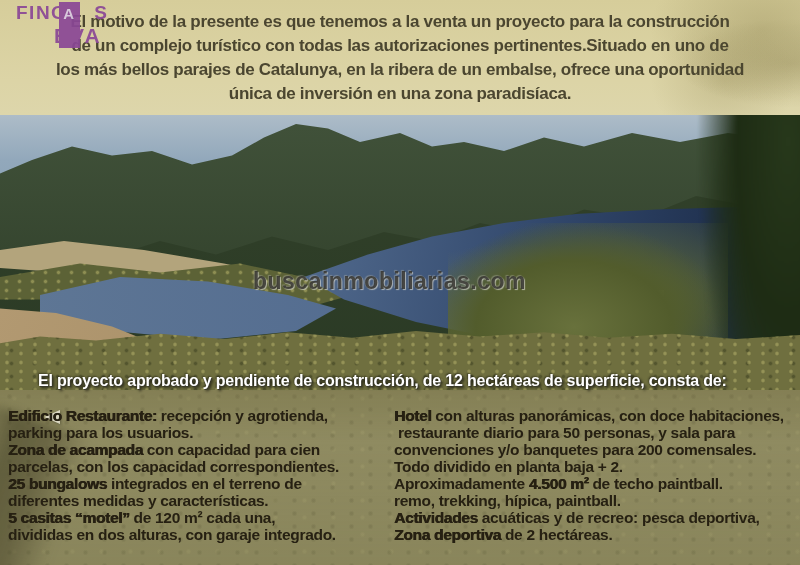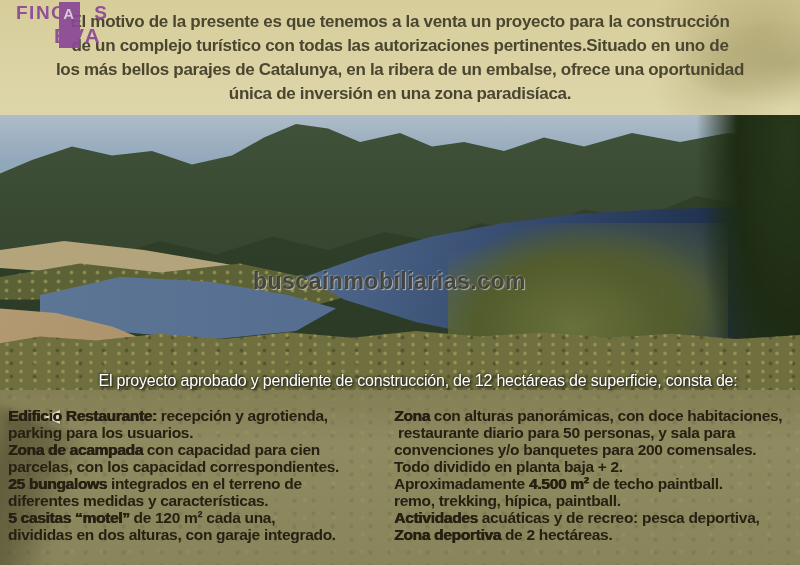--- a/index.html
+++ b/index.html
@@ -79,23 +79,23 @@
     transform:rotate(20deg);transform-origin:top left;
     background:linear-gradient(90deg, rgba(60,58,32,0) 0%, rgba(60,58,32,.55) 35%, rgba(70,66,40,.5) 65%, rgba(60,58,32,0) 100%);
     filter:blur(5px);}
 
   
   .watermark{position:absolute;left:0;top:268px;width:779px;text-align:center;
     font-weight:bold;font-size:23px;letter-spacing:.5px;color:rgba(52,50,46,.85);
     text-shadow:1px 1px 1px rgba(218,218,210,.70), -1px -1px 1px rgba(185,185,175,.40);
     z-index:5;}
   .section-heading{position:absolute;left:38px;top:372px;width:760px;white-space:nowrap;
-    font-weight:normal;font-size:16px;letter-spacing:-0.2px;color:#ffffff;
+    font-weight:bold;font-size:16px;letter-spacing:-0.2px;color:#ffffff;
     text-shadow:1px 1px 0 #3a3a2a, 2px 2px 3px rgba(0,0,0,.75), -1px -1px 2px rgba(0,0,0,.45);
-    z-index:6;text-align:center;}
+    z-index:6;}
   .tri{position:absolute;left:44px;top:410px;width:0;height:0;z-index:6;
     border-top:7px solid transparent;border-bottom:7px solid transparent;
     border-right:16px solid rgba(226,221,202,.92);
     filter:drop-shadow(1px 1px 1px rgba(60,60,40,.5));}
   .col{position:absolute;top:407px;z-index:6;font-weight:bold;font-size:15.5px;
     line-height:17px;letter-spacing:-0.3px;color:#262012;}
   .col-left{left:8px;width:378px;text-align:left;}
   .col-right{left:394px;width:402px;text-align:left;}
   .detail-line{white-space:pre;}
   .xbold{text-shadow:0.7px 0 0 currentColor;}
@@ -144,21 +144,21 @@
       <div class="detail-line"><span class="xbold">Edificio Restaurante:</span><span> recepción y agrotienda,</span></div>
       <div class="detail-line"><span>parking para los usuarios.</span></div>
       <div class="detail-line"><span class="xbold">Zona de acampada</span><span> con capacidad para cien</span></div>
       <div class="detail-line"><span>parcelas, con los capacidad correspondientes.</span></div>
       <div class="detail-line"><span class="xbold">25 bungalows</span><span> integrados en el terreno de</span></div>
       <div class="detail-line"><span>diferentes medidas y características.</span></div>
       <div class="detail-line"><span class="xbold">5 casitas “motel”</span><span> de 120 m² cada una,</span></div>
       <div class="detail-line"><span>divididas en dos alturas, con garaje integrado.</span></div>
     </div>
   <div class="col col-right">
-      <div class="detail-line"><span class="xbold">Zona</span><span> con alturas panorámicas, con doce habitaciones,</span></div>
+      <div class="detail-line"><span class="xbold">Hotel</span><span> con alturas panorámicas, con doce habitaciones,</span></div>
       <div class="detail-line"><span> restaurante diario para 50 personas, y sala para</span></div>
       <div class="detail-line"><span>convenciones y/o banquetes para 200 comensales.</span></div>
       <div class="detail-line"><span>Todo dividido en planta baja + 2.</span></div>
       <div class="detail-line"><span>Aproximadamente </span><span class="xbold">4.500 m²</span><span> de techo paintball.</span></div>
       <div class="detail-line"><span>remo, trekking, hípica, paintball.</span></div>
       <div class="detail-line"><span class="xbold">Actividades</span><span> acuáticas y de recreo: pesca deportiva,</span></div>
       <div class="detail-line"><span class="xbold">Zona deportiva</span><span> de 2 hectáreas.</span></div>
     </div>
 
 </div>

